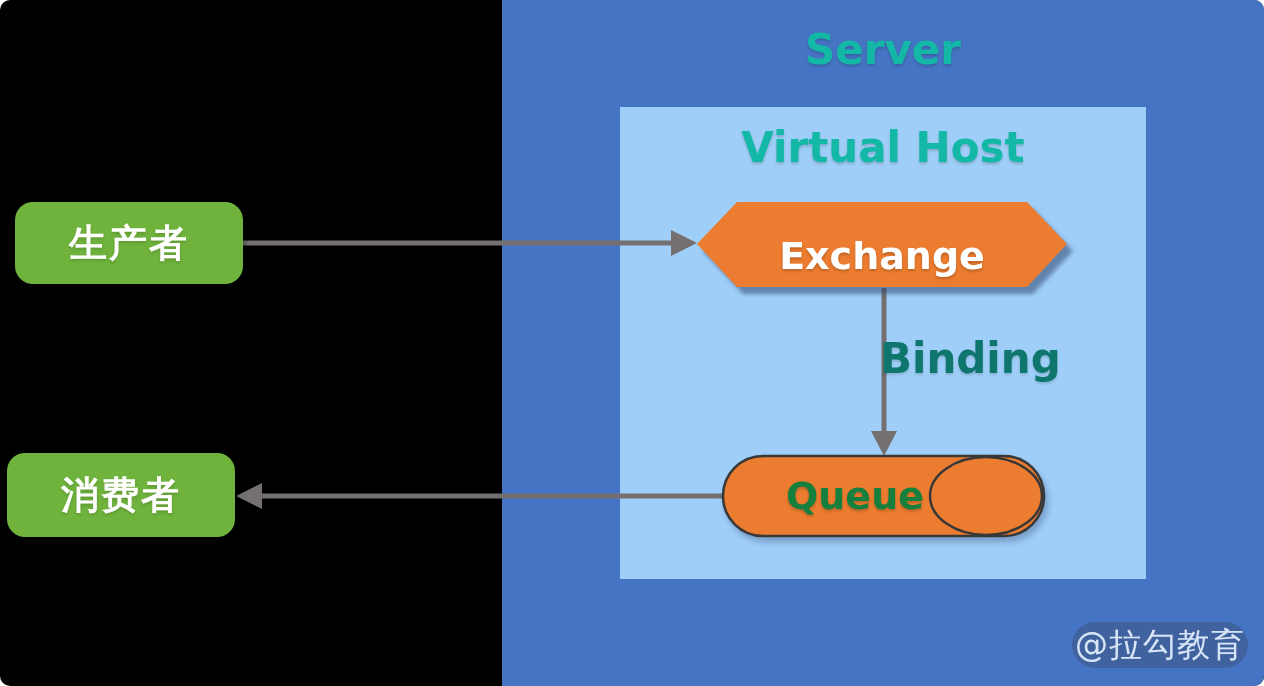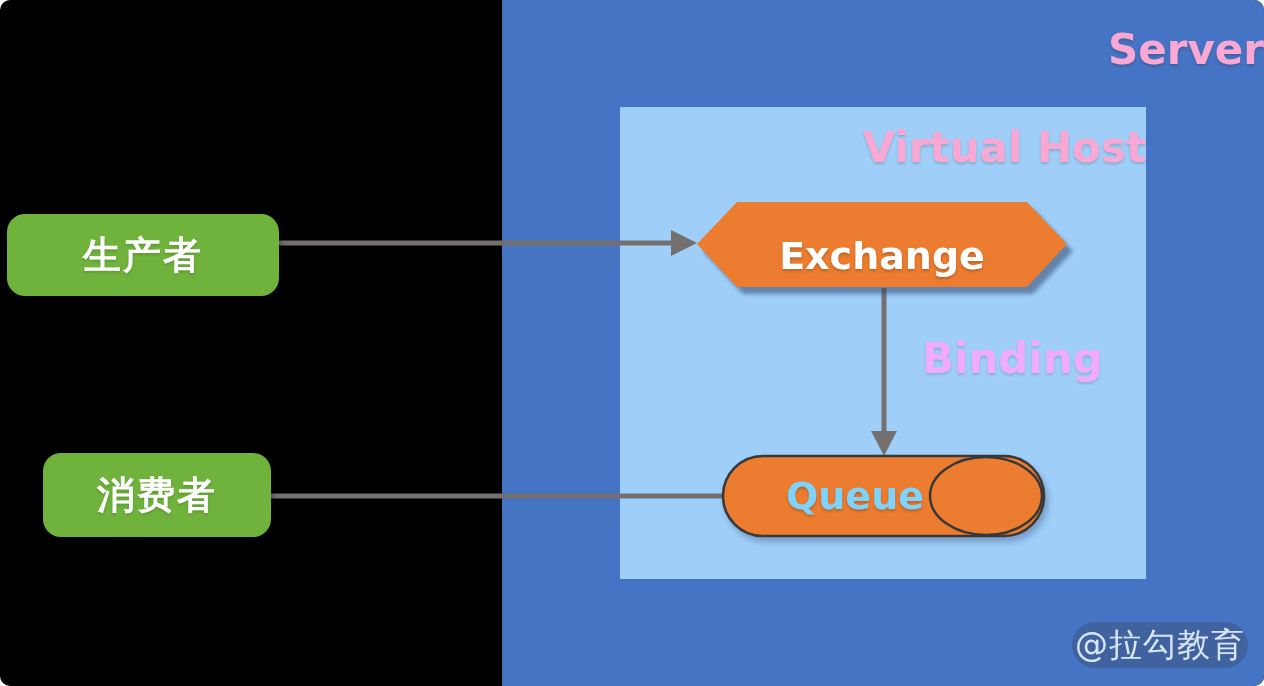--- a/index.html
+++ b/index.html
@@ -5,43 +5,43 @@
   html,body{margin:0;padding:0;background:#ffffff;}
   .canvas{
     position:relative;width:1264px;height:686px;background:#000000;
     overflow:hidden;border-radius:10px;
     font-family:"DejaVu Sans","Liberation Sans",sans-serif;
   }
   .abs{position:absolute;}
   .server-panel{left:502px;top:0;width:762px;height:686px;background:#4674C4;}
   .vh-box{left:620px;top:107px;width:526px;height:472px;background:#9FCFF9;}
   .title{
-    color:#f9a8d4;font-weight:bold;text-align:right;
+    color:#14b8a6;font-weight:bold;text-align:center;
     text-shadow:0 2px 3px rgba(0,0,0,0.18);white-space:nowrap;
   }
   .server-title{left:502px;top:26px;width:762px;font-size:42px;line-height:48px;}
   .vh-title{left:620px;top:124px;width:526px;font-size:42px;line-height:48px;}
   .node-green{
     background:#6FB33C;border-radius:18px;display:flex;align-items:center;justify-content:center;
     color:#ffffff;font-weight:bold;font-size:38px;letter-spacing:2px;
     box-shadow:2px 3px 5px rgba(0,0,0,0.35);
     text-shadow:0 2px 3px rgba(0,0,0,0.15);
   }
-  .producer-box{left:7px;top:202px;width:272px;height:82px;margin-top:12px;}
-  .consumer-box{left:7px;top:453px;width:228px;height:84px;margin-left:36px;}
+  .producer-box{left:15px;top:202px;width:228px;height:82px;}
+  .consumer-box{left:7px;top:453px;width:228px;height:84px;}
   .exchange-label{
     left:697px;top:202px;width:370px;height:108px;display:flex;align-items:center;justify-content:center;
     color:#fff;font-weight:bold;font-size:38px;text-shadow:0 2px 3px rgba(0,0,0,0.2);
   }
   .queue-label{
     left:722px;top:456px;width:266px;height:80px;display:flex;align-items:center;justify-content:center;
-    color:#7dd3fc;font-weight:bold;font-size:38px;text-shadow:0 2px 3px rgba(0,0,0,0.2);
+    color:#15803d;font-weight:bold;font-size:38px;text-shadow:0 2px 3px rgba(0,0,0,0.2);
   }
   .binding-label{
-    left:922px;top:334px;color:#f0abfc;font-weight:bold;font-size:42px;
+    left:880px;top:334px;color:#0f766e;font-weight:bold;font-size:42px;
     text-shadow:0 2px 3px rgba(0,0,0,0.15);white-space:nowrap;
   }
   .watermark{
     left:1072px;top:622px;width:176px;height:46px;border-radius:23px;background:#40639F;
     display:flex;align-items:center;justify-content:center;
     color:#D8E5F6;font-size:33px;letter-spacing:1px;
   }
   svg.layer{left:0;top:0;width:1264px;height:686px;pointer-events:none;}
   .hex-shadow{filter:drop-shadow(6px 7px 2px rgba(45,70,110,0.55));}
   .q-shadow{filter:drop-shadow(3px 5px 3px rgba(45,70,110,0.35));}

